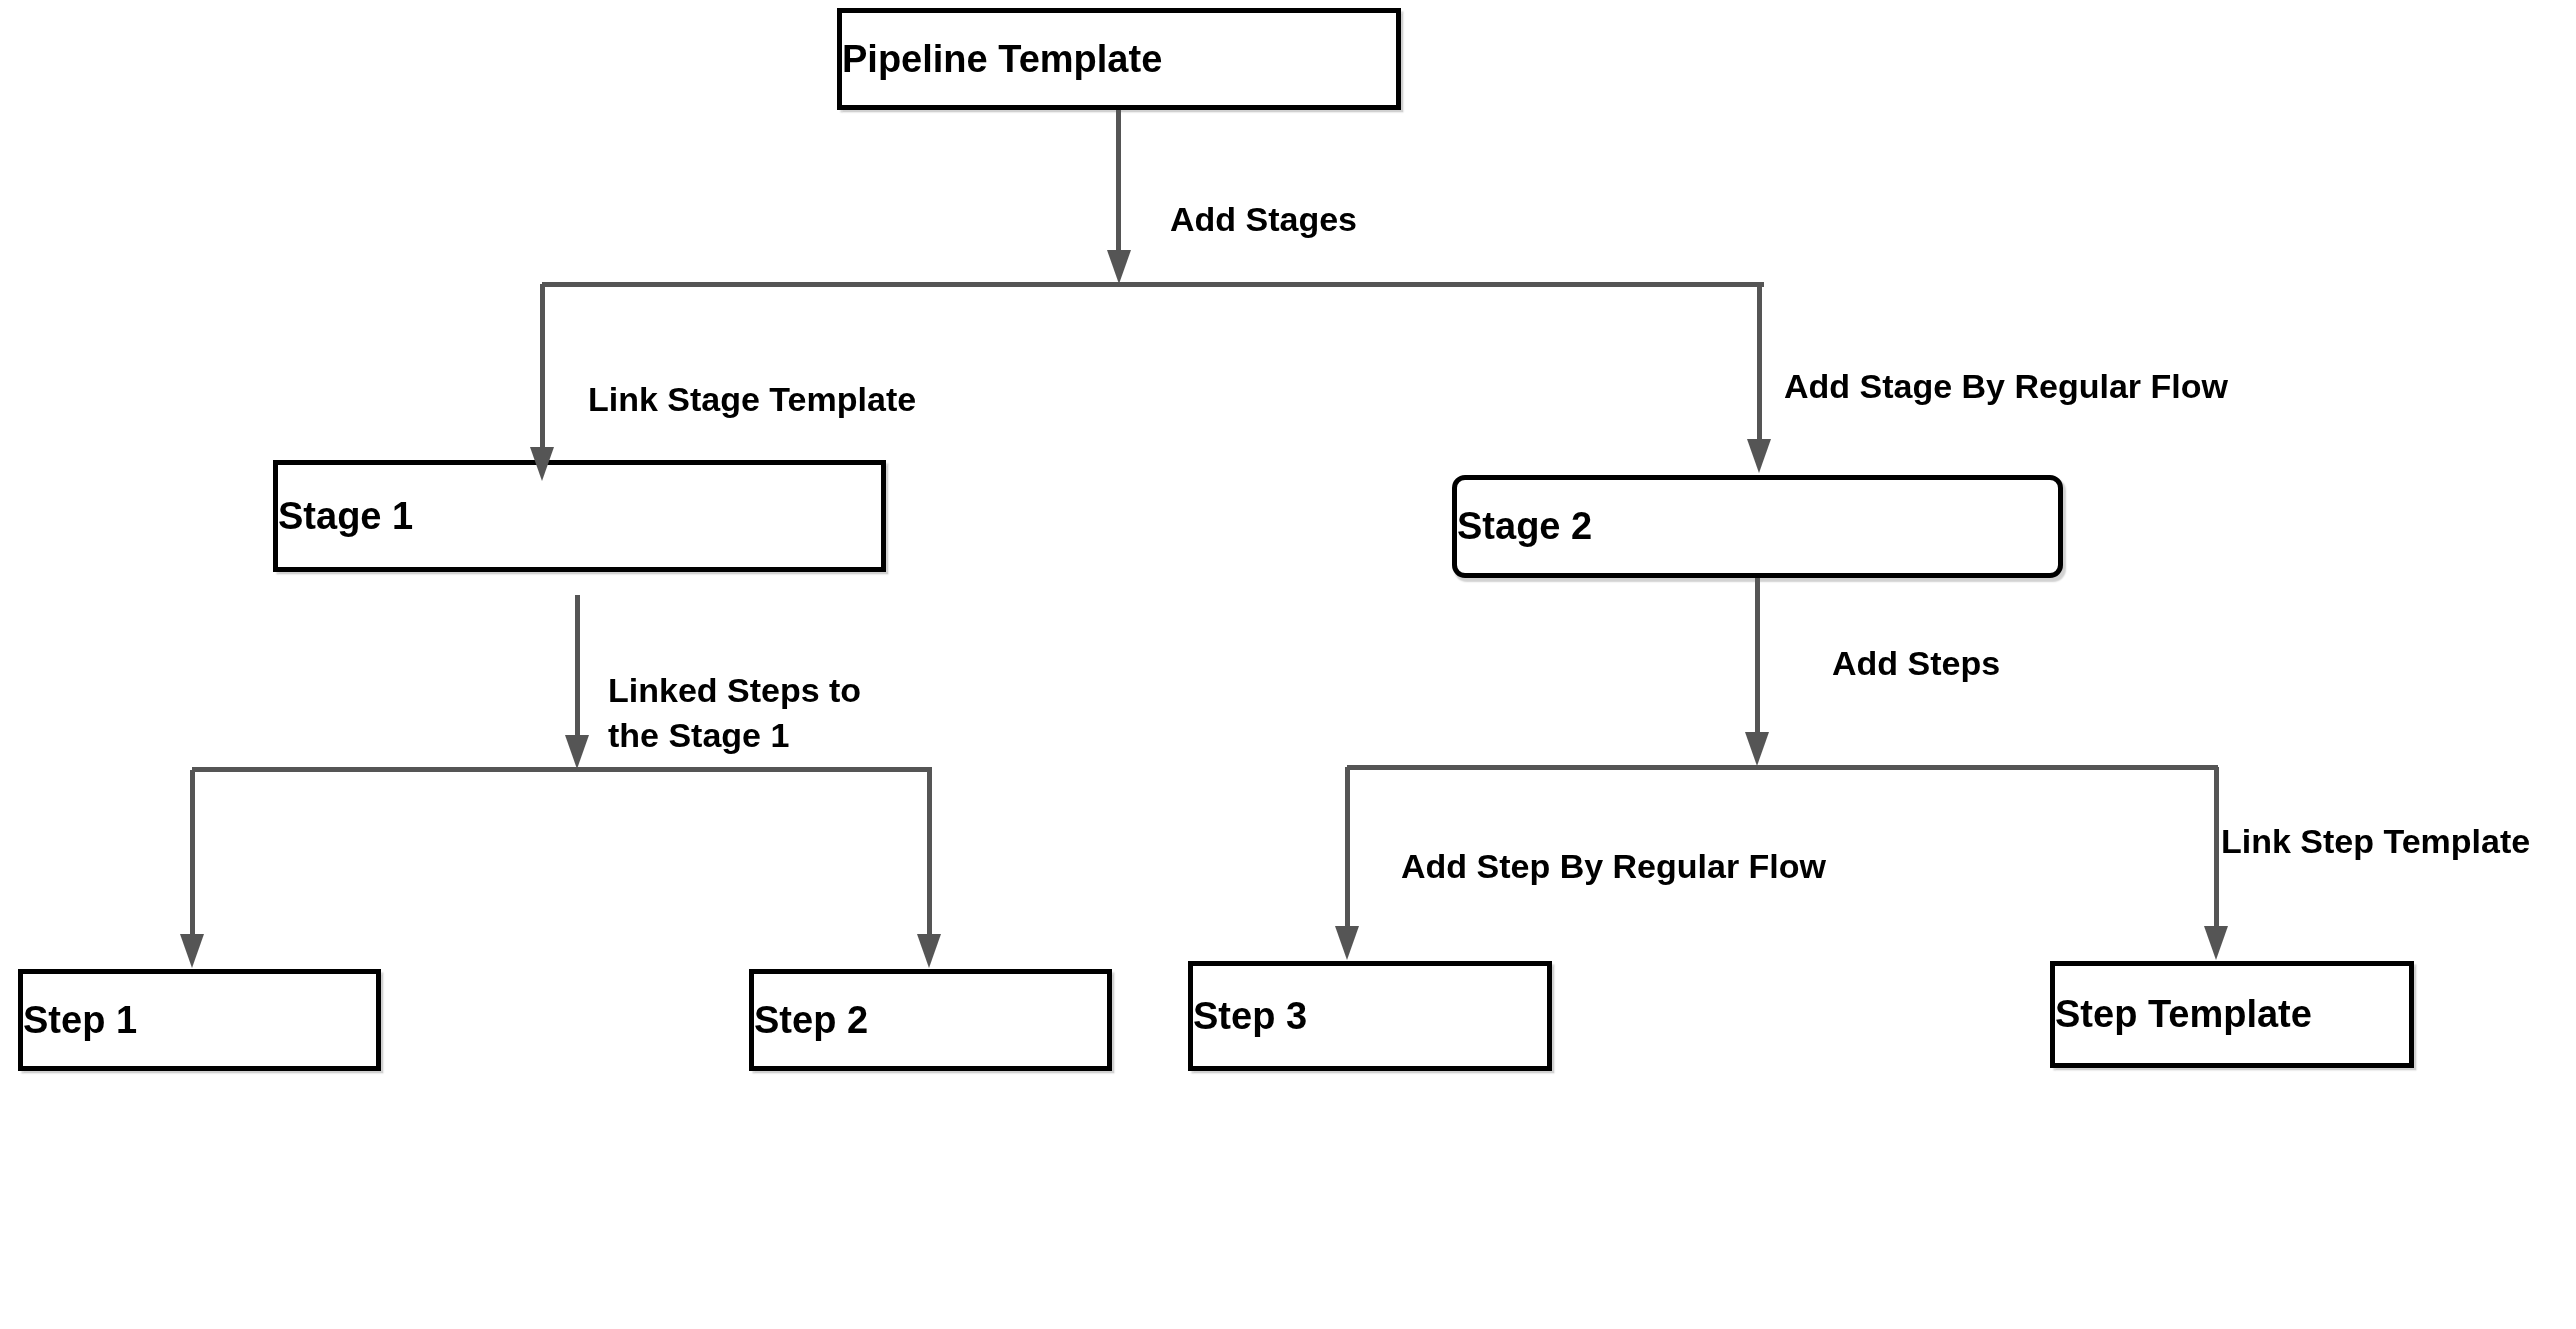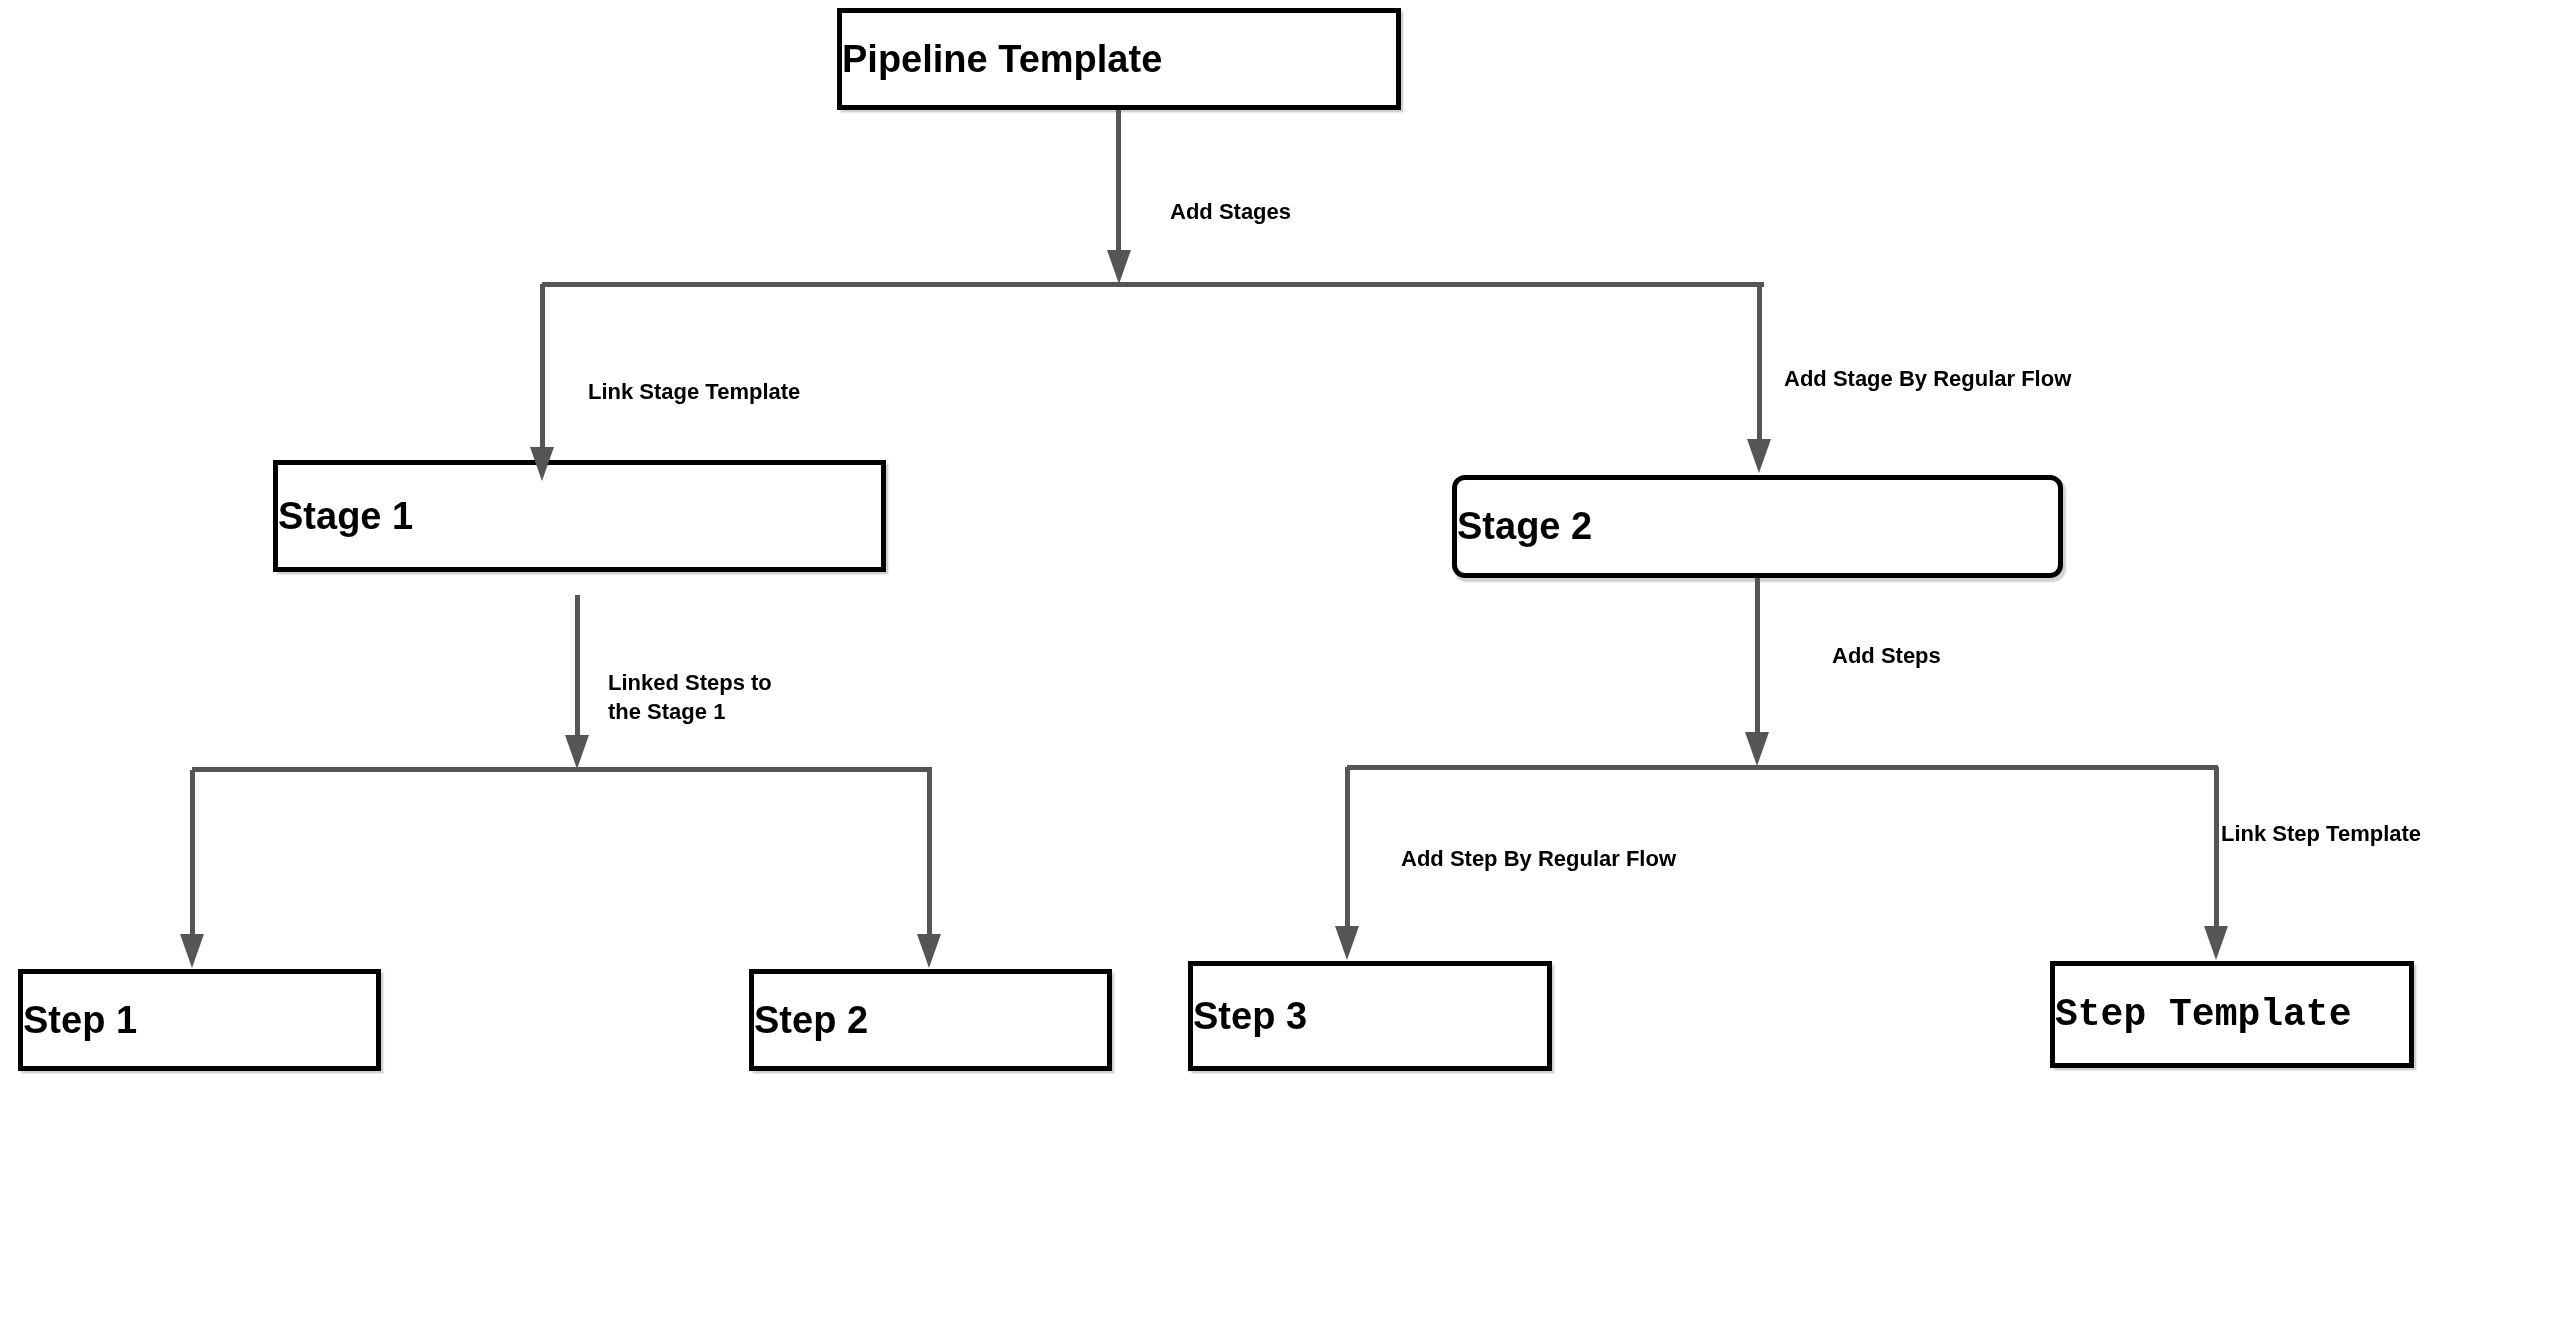--- a/index.html
+++ b/index.html
@@ -30,21 +30,21 @@
   }
   .node-label {
     font-weight: bold;
     font-size: 38px;
     color: var(--label-text, #000000);
     white-space: nowrap;
   }
   .edge-label {
     position: absolute;
     font-weight: bold;
-    font-size: 22px;
+    font-size: 34px;
     line-height: 1.32;
     color: var(--label-text, #000000);
     white-space: pre-line;
   }
   .line {
     position: absolute;
     background: var(--connector, #555555);
   }
   .arrow-down {
     position: absolute;
@@ -77,21 +77,21 @@
   </div>
 
   <div class="node" style="left:749px; top:969px; width:363px; height:102px;">
     <span class="node-label">Step 2</span>
   </div>
 
   <div class="node" style="left:1188px; top:961px; width:364px; height:110px;">
     <span class="node-label">Step 3</span>
   </div>
 
-  <div class="node" style="left:2050px; top:961px; width:364px; height:107px;font-family:Liberation Mono, monospace;">
+  <div class="node" style="left:2050px; top:961px; width:364px; height:107px;">
     <span class="node-label">Step Template</span>
   </div>
 
   <div class="line" style="left:1116px; top:110px; width:4.9px; height:142px;"></div>
   <div class="arrow-down" style="left:1107px; top:250px;"></div>
   <div class="line" style="left:542px; top:282px; width:1222px; height:4.9px;"></div>
 
   <div class="line" style="left:540px; top:284px; width:4.9px; height:165px;"></div>
   <div class="arrow-down" style="left:530px; top:447px;"></div>
 

